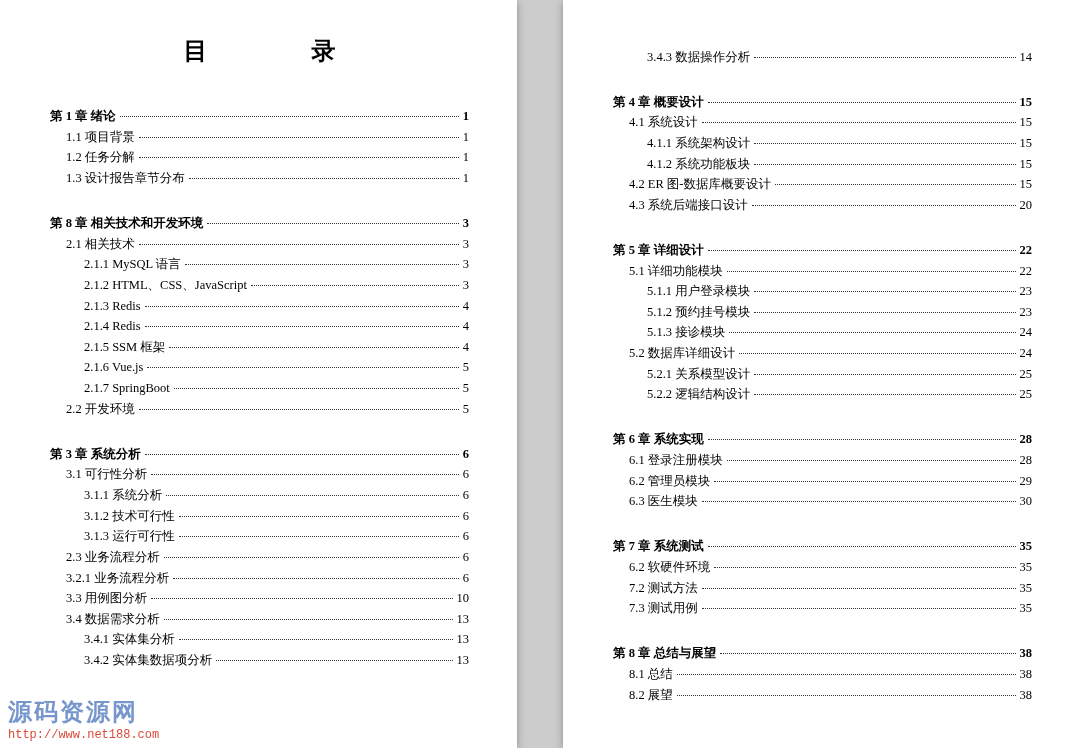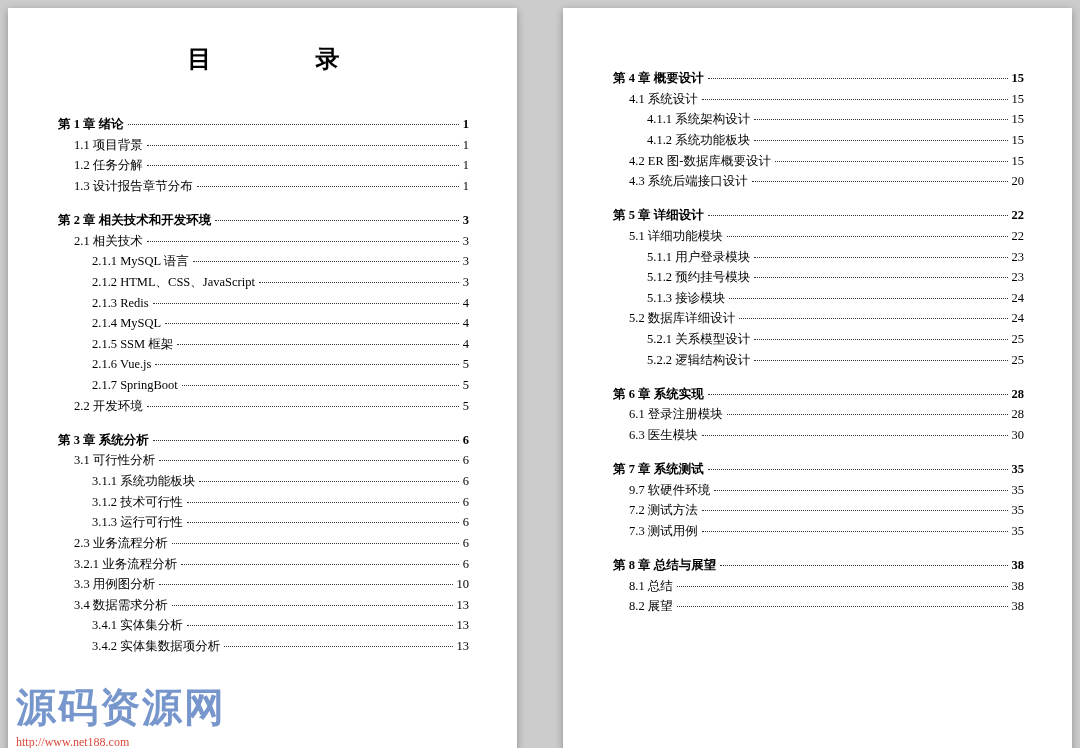--- a/index.html
+++ b/index.html
@@ -1,33 +1,33 @@
 <!DOCTYPE html>
 <html><head>
 <meta charset="utf-8">
 <style>
 html,body{margin:0;padding:0;background:#cccccc;font-family:"SimSun","宋体","Microsoft YaHei",serif}
-.pages{display:flex;gap:46px;justify-content:space-between;padding:8px;width:1080px;height:748px;overflow:hidden;box-sizing:border-box}
+.pages{display:flex;gap:46px;justify-content:space-between;padding:0;width:1080px;height:748px;overflow:hidden;box-sizing:border-box}
 .page{width:525px;height:748px;background:#ffffff;box-shadow:0 2px 8px rgba(0,0,0,.3);padding:35px 48px 50px 50px;box-sizing:border-box;color:#000;position:relative;overflow:hidden}
 .page.right{padding-top:45px}
 .title{text-align:center;font-size:24px;font-weight:700;letter-spacing:40px;margin-bottom:40px;padding-left:40px}
 .row{display:flex;align-items:baseline;font-size:12.5px;line-height:1.45;margin:2.5px 0}
-.row.chapter{font-weight:700;margin-top:16px}
+.row.chapter{font-weight:700;margin-top:27px}
 .row .txt{white-space:nowrap}
 .row .dots{flex:1;border-bottom:1.5px dotted #333;margin:0 4px;position:relative;top:-3px;min-width:10px}
 .row .pg{white-space:nowrap;font-weight:700}
 .row.chapter .pg{font-weight:700}
 .row.section .pg{font-weight:400}
 .row.sub .pg{font-weight:400}
 .lvl0{margin-left:0}
 .lvl1{margin-left:16px}
 .lvl2{margin-left:34px}
 .watermark{position:absolute;left:8px;bottom:6px;pointer-events:none;z-index:5}
-.watermark .big{font-size:40px;font-weight:700;color:rgba(80,120,190,.78);letter-spacing:2px;font-family:"SimHei","Microsoft YaHei",sans-serif}
-.watermark .url{font-size:12px;color:#d94a3a;font-family:Liberation Serif, serif;margin-top:0}
+.watermark .big{font-size:24px;font-weight:700;color:rgba(80,120,190,.78);letter-spacing:2px;font-family:"SimHei","Microsoft YaHei",sans-serif}
+.watermark .url{font-size:12px;color:#d94a3a;font-family:Liberation Mono, monospace;margin-top:0}
 </style>
 </head>
 <body>
 
 <div class="pages">
 
   <div class="page left">
     <div class="title">目　录</div>
     <div id="toc-left">
         <div class="row chapter lvl0">
@@ -44,21 +44,21 @@
           <span class="txt">1.2 任务分解</span>
           <span class="dots"></span>
           <span class="pg">1</span>
         </div>
         <div class="row section lvl1">
           <span class="txt">1.3 设计报告章节分布</span>
           <span class="dots"></span>
           <span class="pg">1</span>
         </div>
         <div class="row chapter lvl0">
-          <span class="txt">第 2 章 相关技术和开发环境</span>
+          <span class="txt">第 8 章 相关技术和开发环境</span>
           <span class="dots"></span>
           <span class="pg">3</span>
         </div>
         <div class="row section lvl1">
           <span class="txt">2.1 相关技术</span>
           <span class="dots"></span>
           <span class="pg">3</span>
         </div>
         <div class="row sub lvl2">
           <span class="txt">2.1.1 MySQL 语言</span>
@@ -69,21 +69,21 @@
           <span class="txt">2.1.2 HTML、CSS、JavaScript</span>
           <span class="dots"></span>
           <span class="pg">3</span>
         </div>
         <div class="row sub lvl2">
           <span class="txt">2.1.3 Redis</span>
           <span class="dots"></span>
           <span class="pg">4</span>
         </div>
         <div class="row sub lvl2">
-          <span class="txt">2.1.4 MySQL</span>
+          <span class="txt">2.1.4 Redis</span>
           <span class="dots"></span>
           <span class="pg">4</span>
         </div>
         <div class="row sub lvl2">
           <span class="txt">2.1.5 SSM 框架</span>
           <span class="dots"></span>
           <span class="pg">4</span>
         </div>
         <div class="row sub lvl2">
           <span class="txt">2.1.6 Vue.js</span>
@@ -104,21 +104,21 @@
           <span class="txt">第 3 章 系统分析</span>
           <span class="dots"></span>
           <span class="pg">6</span>
         </div>
         <div class="row section lvl1">
           <span class="txt">3.1 可行性分析</span>
           <span class="dots"></span>
           <span class="pg">6</span>
         </div>
         <div class="row sub lvl2">
-          <span class="txt">3.1.1 系统功能板块</span>
+          <span class="txt">3.1.1 系统分析</span>
           <span class="dots"></span>
           <span class="pg">6</span>
         </div>
         <div class="row sub lvl2">
           <span class="txt">3.1.2 技术可行性</span>
           <span class="dots"></span>
           <span class="pg">6</span>
         </div>
         <div class="row sub lvl2">
           <span class="txt">3.1.3 运行可行性</span>
@@ -157,20 +157,25 @@
         </div>
       </div>
     <div class="watermark">
       <div class="big">源码资源网</div>
       <div class="url">http://www.net188.com</div>
     </div>
   </div>
 
   <div class="page right">
     <div id="toc-right">
+        <div class="row sub lvl2">
+          <span class="txt">3.4.3 数据操作分析</span>
+          <span class="dots"></span>
+          <span class="pg">14</span>
+        </div>
         <div class="row chapter lvl0">
           <span class="txt">第 4 章 概要设计</span>
           <span class="dots"></span>
           <span class="pg">15</span>
         </div>
         <div class="row section lvl1">
           <span class="txt">4.1 系统设计</span>
           <span class="dots"></span>
           <span class="pg">15</span>
         </div>
@@ -238,31 +243,36 @@
           <span class="txt">第 6 章 系统实现</span>
           <span class="dots"></span>
           <span class="pg">28</span>
         </div>
         <div class="row section lvl1">
           <span class="txt">6.1 登录注册模块</span>
           <span class="dots"></span>
           <span class="pg">28</span>
         </div>
         <div class="row section lvl1">
+          <span class="txt">6.2 管理员模块</span>
+          <span class="dots"></span>
+          <span class="pg">29</span>
+        </div>
+        <div class="row section lvl1">
           <span class="txt">6.3 医生模块</span>
           <span class="dots"></span>
           <span class="pg">30</span>
         </div>
         <div class="row chapter lvl0">
           <span class="txt">第 7 章 系统测试</span>
           <span class="dots"></span>
           <span class="pg">35</span>
         </div>
         <div class="row section lvl1">
-          <span class="txt">9.7 软硬件环境</span>
+          <span class="txt">6.2 软硬件环境</span>
           <span class="dots"></span>
           <span class="pg">35</span>
         </div>
         <div class="row section lvl1">
           <span class="txt">7.2 测试方法</span>
           <span class="dots"></span>
           <span class="pg">35</span>
         </div>
         <div class="row section lvl1">
           <span class="txt">7.3 测试用例</span>

